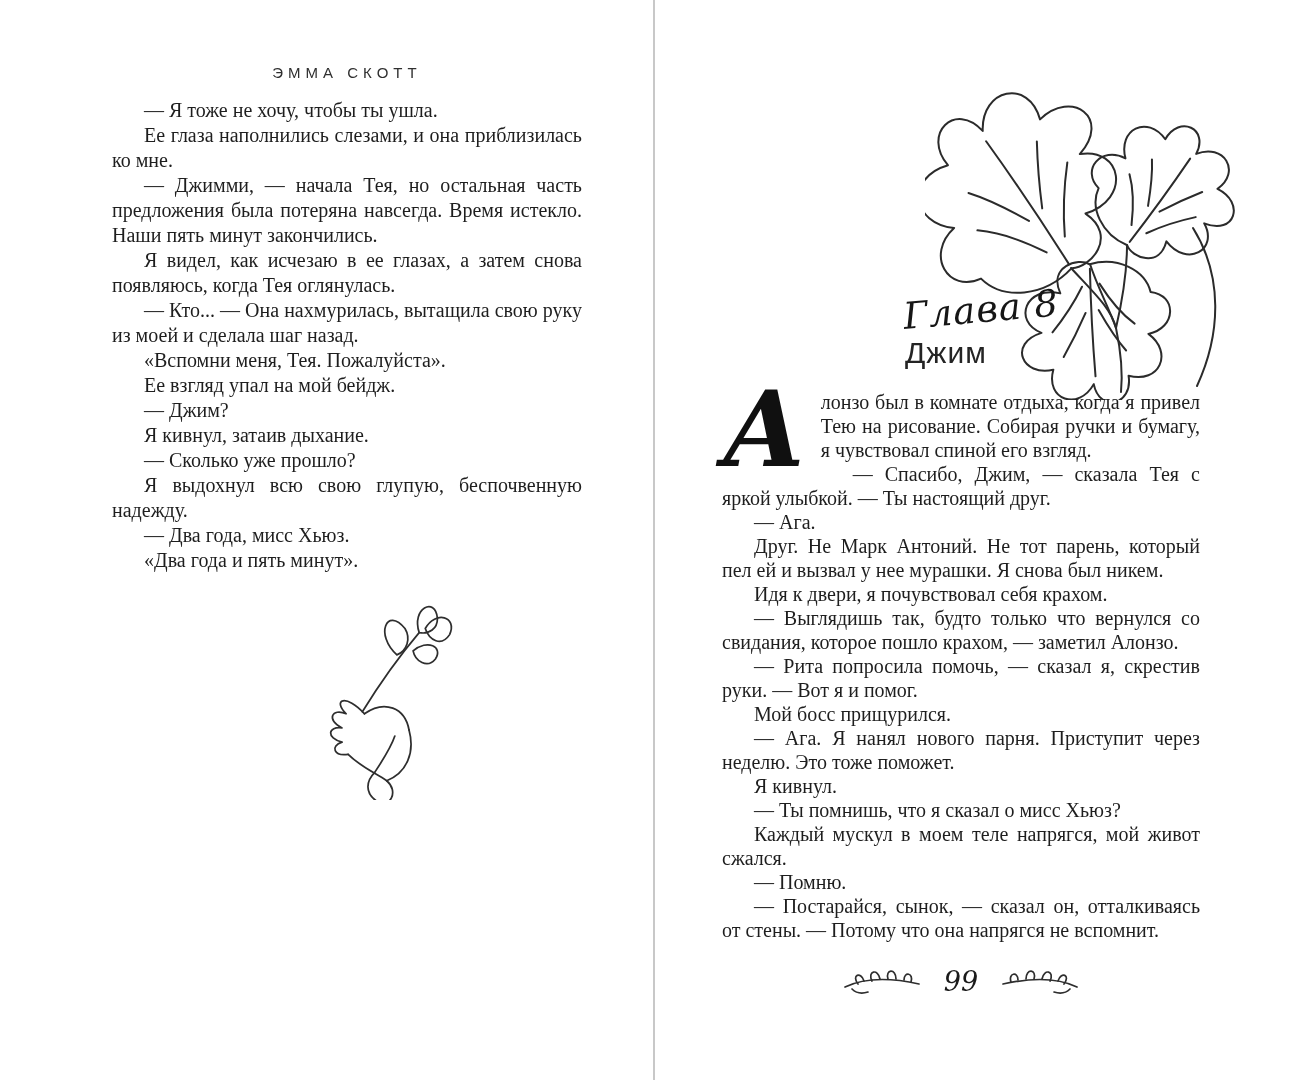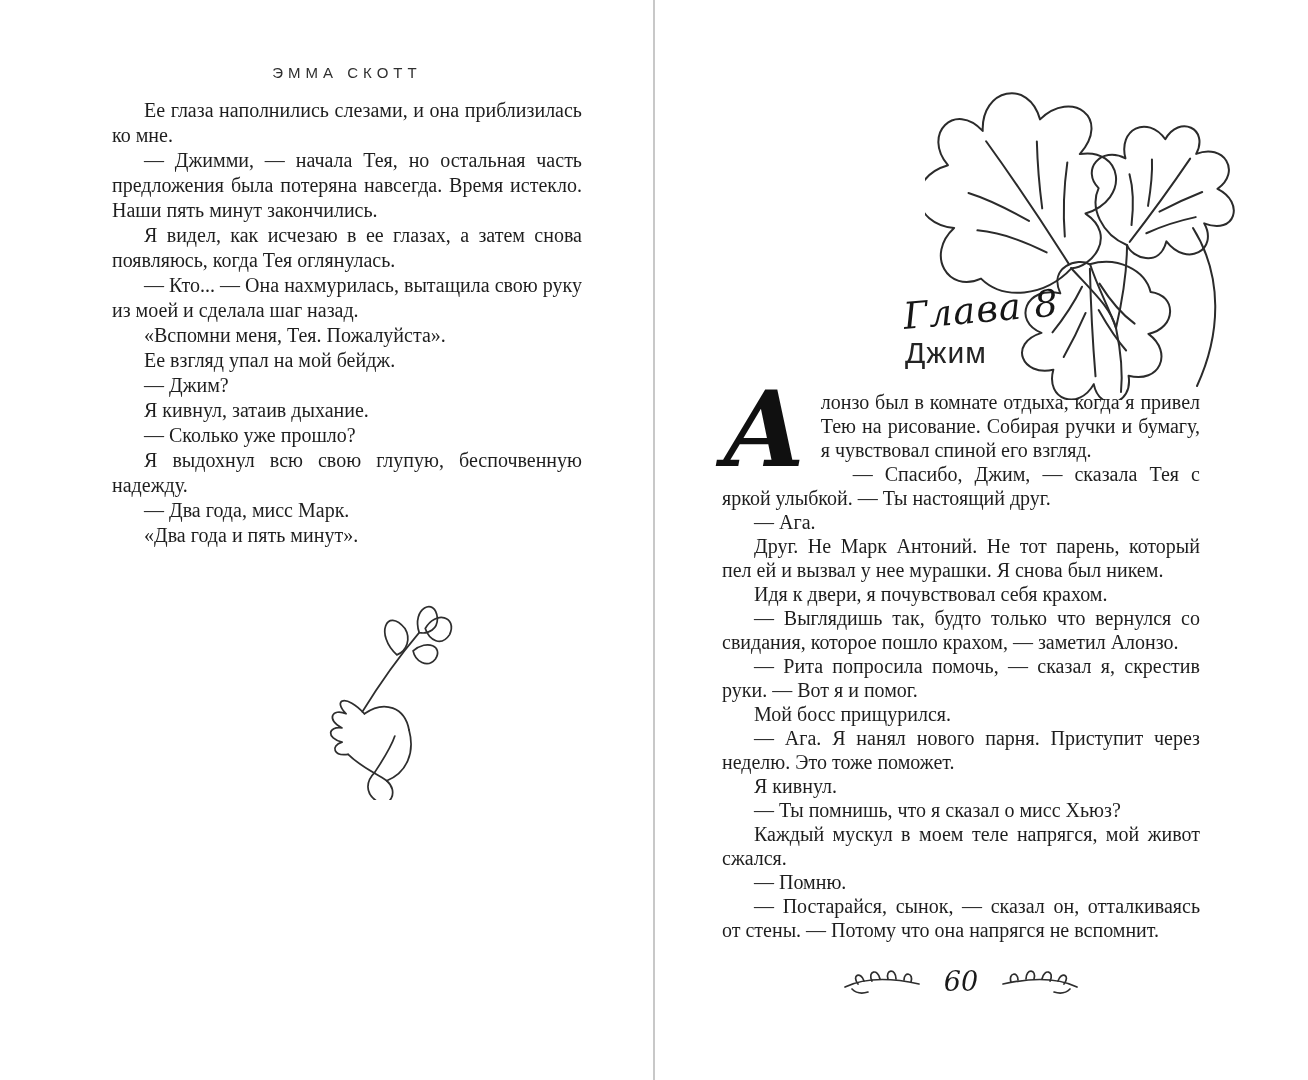--- a/index.html
+++ b/index.html
@@ -87,31 +87,32 @@
 
 <div class="spread">
 
   <div class="gutter"></div>
 
   <section>
     <div class="running-header">ЭММА СКОТТ</div>
 
     <div class="left-text">
 
+    <p>— Я тоже не хочу, чтобы ты ушла.</p>
         <p>Ее глаза наполнились слезами, и она приблизилась ко мне.</p>
         <p>— Джимми, — начала Тея, но остальная часть предложения была потеряна навсегда. Время истекло. Наши пять минут закончились.</p>
         <p>Я видел, как исчезаю в ее глазах, а затем снова появляюсь, когда Тея оглянулась.</p>
         <p>— Кто... — Она нахмурилась, вытащила свою руку из моей и сделала шаг назад.</p>
         <p>«Вспомни меня, Тея. Пожалуйста».</p>
         <p>Ее взгляд упал на мой бейдж.</p>
         <p>— Джим?</p>
         <p>Я кивнул, затаив дыхание.</p>
         <p>— Сколько уже прошло?</p>
         <p>Я выдохнул всю свою глупую, беспочвенную надежду.</p>
-        <p>— Два года, мисс Марк.</p>
+        <p>— Два года, мисс Хьюз.</p>
         <p>«Два года и пять минут».</p>
       </div>
 
     <svg class="hand-illo" viewBox="0 0 175 205">
 
       <path class="ln-thin" d="M78,118 C94,92 112,66 134,40"></path>
 
       <path class="ln-thin" d="M112,62 C90,42 102,14 120,36 C126,46 122,58 112,62"></path>
       <path class="ln-thin" d="M134,40 C126,16 150,4 152,26 C152,36 144,42 134,40"></path>
       <path class="ln-thin" d="M140,36 C150,18 172,24 164,42 C156,54 144,48 140,36"></path>
@@ -176,21 +177,21 @@
 
     <div class="page-footer">
       <svg class="sprig" viewBox="0 0 80 30">
         <path class="ln-thin" d="M3,20 C24,10 50,11 77,17"></path>
         <path class="ln-thin" d="M16,17 C9,8 19,4 22,14"></path>
         <path class="ln-thin" d="M30,14 C25,4 36,1 38,12"></path>
         <path class="ln-thin" d="M46,12 C43,2 54,1 54,12"></path>
         <path class="ln-thin" d="M62,13 C62,4 72,6 69,15"></path>
         <path class="ln-thin" d="M10,22 C14,26 20,27 26,25"></path>
       </svg>
-      <span class="pagenum">60</span>
+      <span class="pagenum">99</span>
       <svg class="sprig mirror" viewBox="0 0 80 30">
         <path class="ln-thin" d="M3,20 C24,10 50,11 77,17"></path>
         <path class="ln-thin" d="M16,17 C9,8 19,4 22,14"></path>
         <path class="ln-thin" d="M30,14 C25,4 36,1 38,12"></path>
         <path class="ln-thin" d="M46,12 C43,2 54,1 54,12"></path>
         <path class="ln-thin" d="M62,13 C62,4 72,6 69,15"></path>
         <path class="ln-thin" d="M10,22 C14,26 20,27 26,25"></path>
       </svg>
     </div>
   </section>

